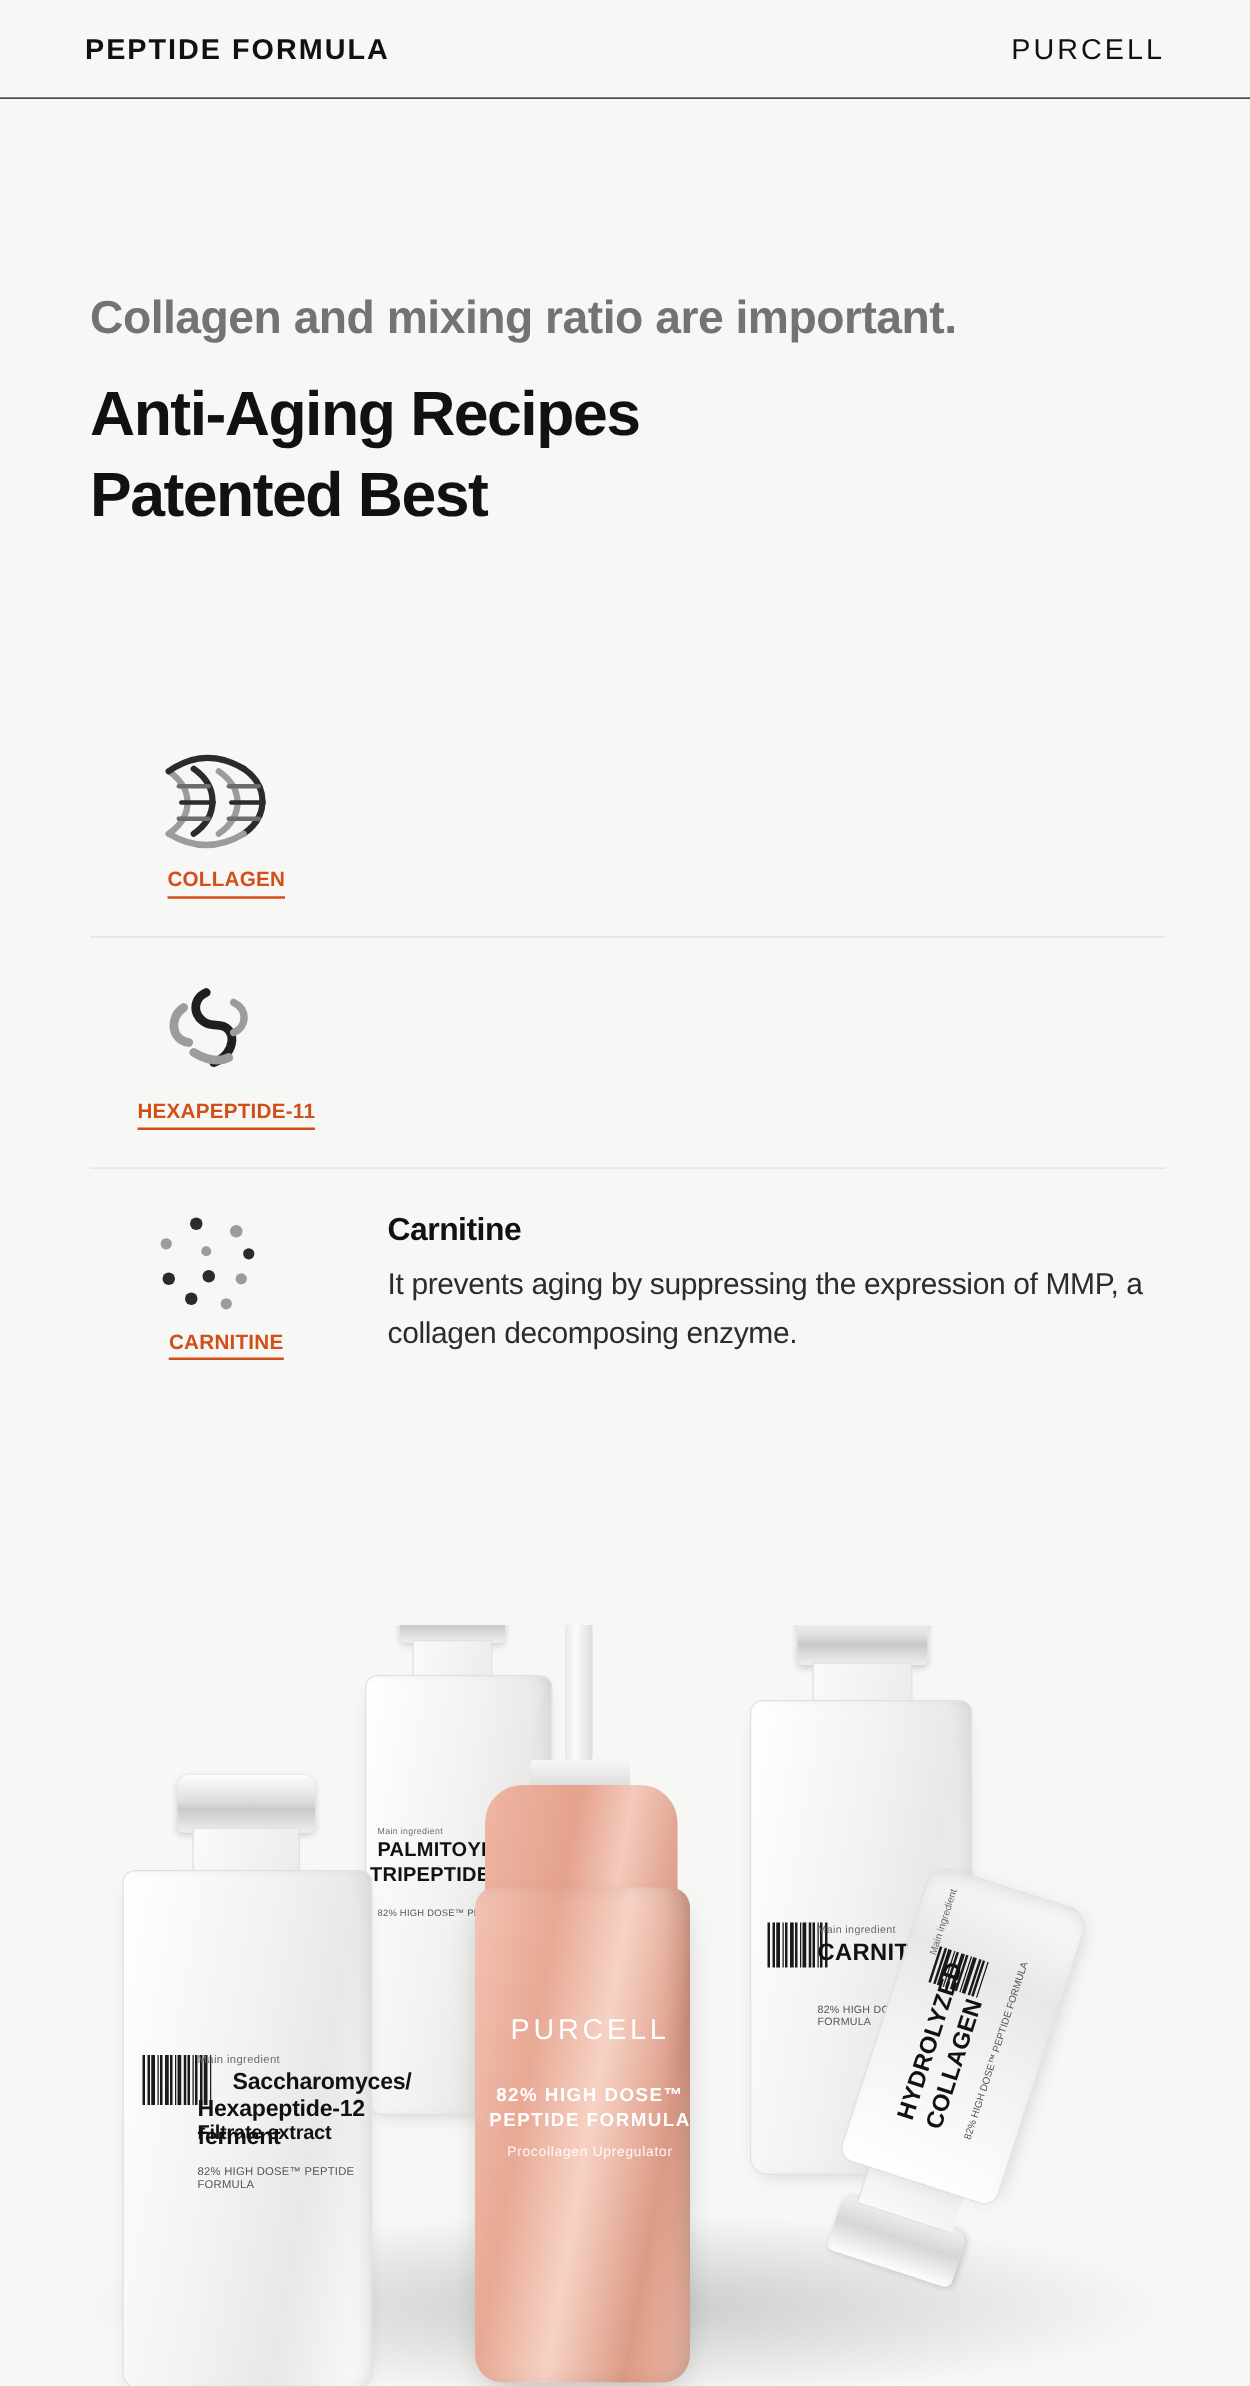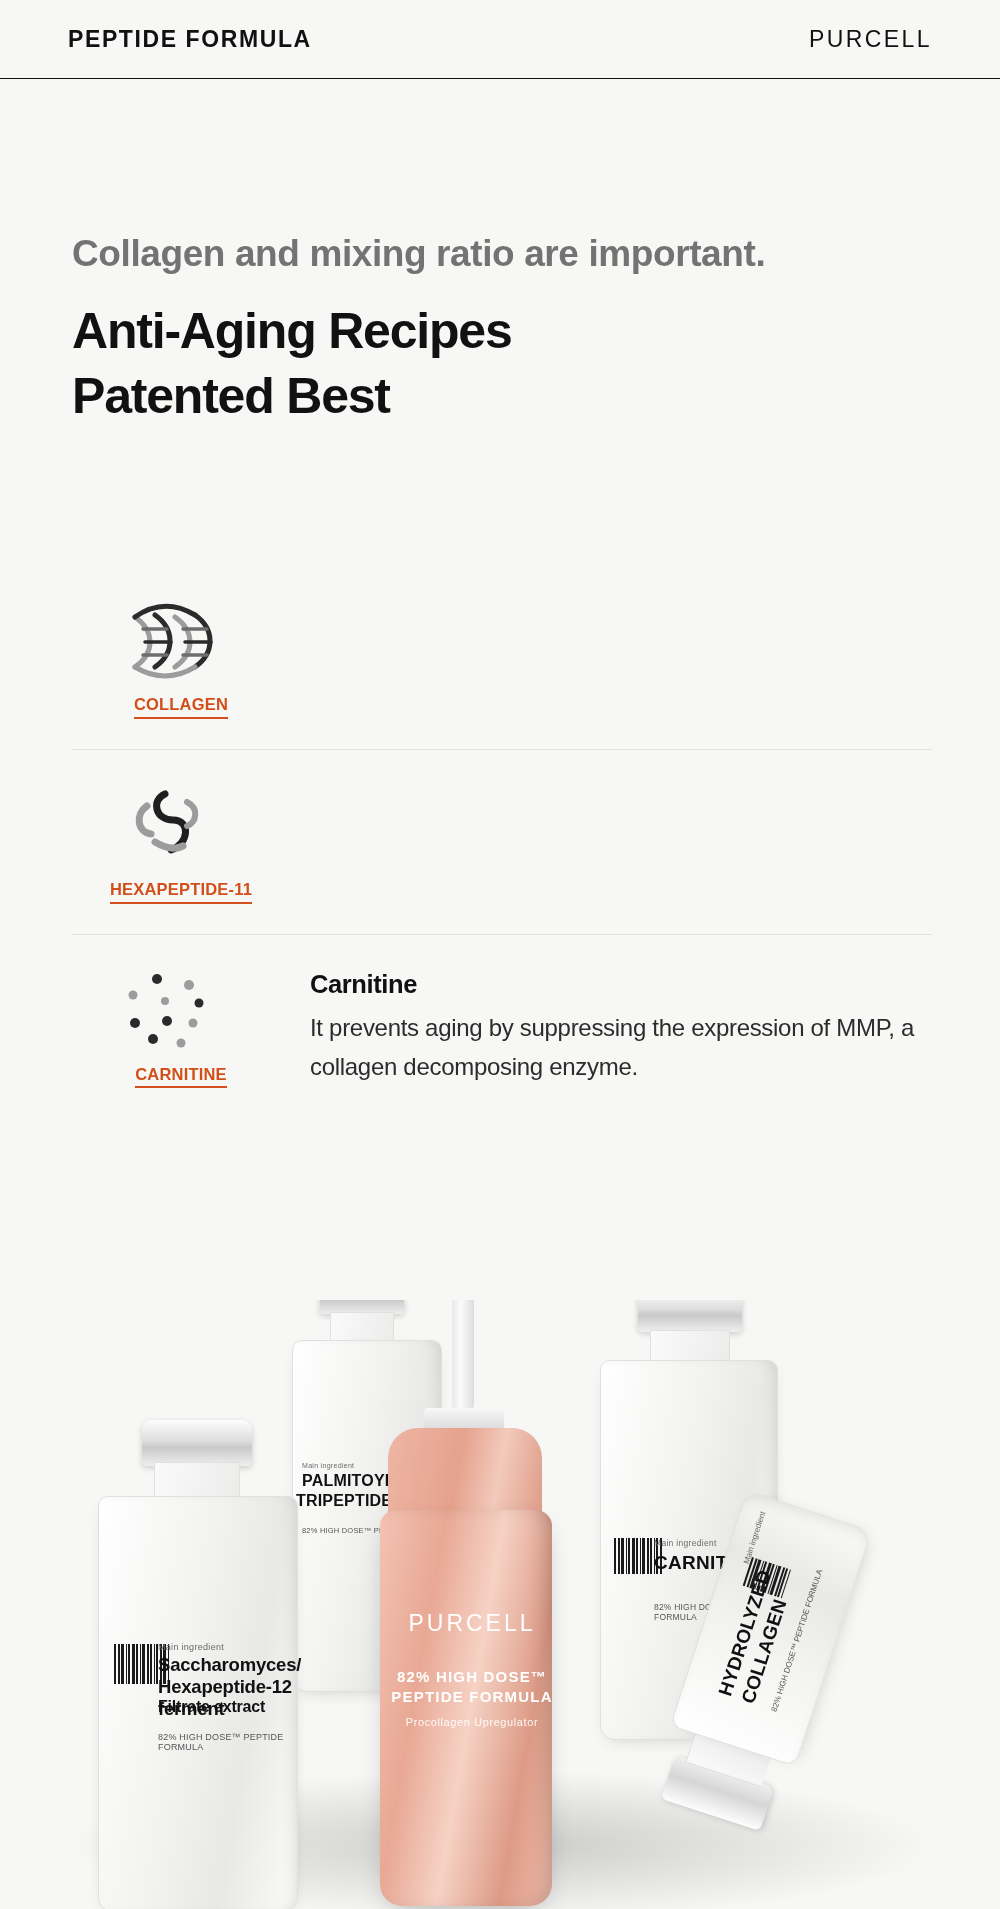--- a/index.html
+++ b/index.html
@@ -335,21 +335,21 @@
           <i></i>
           <i></i>
           <i></i>
           <i></i>
           <i></i>
           <i></i>
           <i></i>
           <i></i>
       </div>
       <div class="label-txt" style="left:62px; top:222px; font-size:9px; color:#6a6a6a; letter-spacing:.3px;">Main ingredient</div>
-      <div class="label-txt" style="left:62px; top:234px; font-size:18.5px; font-weight:700; letter-spacing:-0.2px;">Saccharomyces/</div>
+      <div class="label-txt" style="left:62px; top:234px; font-size:18.5px; font-weight:700; letter-spacing:-0.2px;padding-left:28px;">Saccharomyces/</div>
       <div class="label-txt" style="left:62px; top:256px; font-size:18.5px; font-weight:700; letter-spacing:-0.2px;">Hexapeptide-12 ferment</div>
       <div class="label-txt" style="left:62px; top:278px; font-size:16px; font-weight:700; letter-spacing:-0.2px;">Filtrate extract</div>
       <div class="label-txt" style="left:62px; top:312px; font-size:9px; color:#555; letter-spacing:.2px;">82% HIGH DOSE™ PEPTIDE FORMULA</div>
     </div>
 
     <div class="bottle" style="left:598px; top:-10px; width:190px; height:470px;">
       <div class="cap" style="left:40px; top:0px; width:104px; height:42px; border-radius:9px 9px 5px 5px;"></div>
       <div class="glass-neck" style="left:52px; top:40px; width:80px; height:34px;"></div>
       <div class="glass-body" style="left:2px; top:70px; width:178px; height:380px;"></div>
       <div class="barcode" style="left:16px; top:248px; height:36px;">

